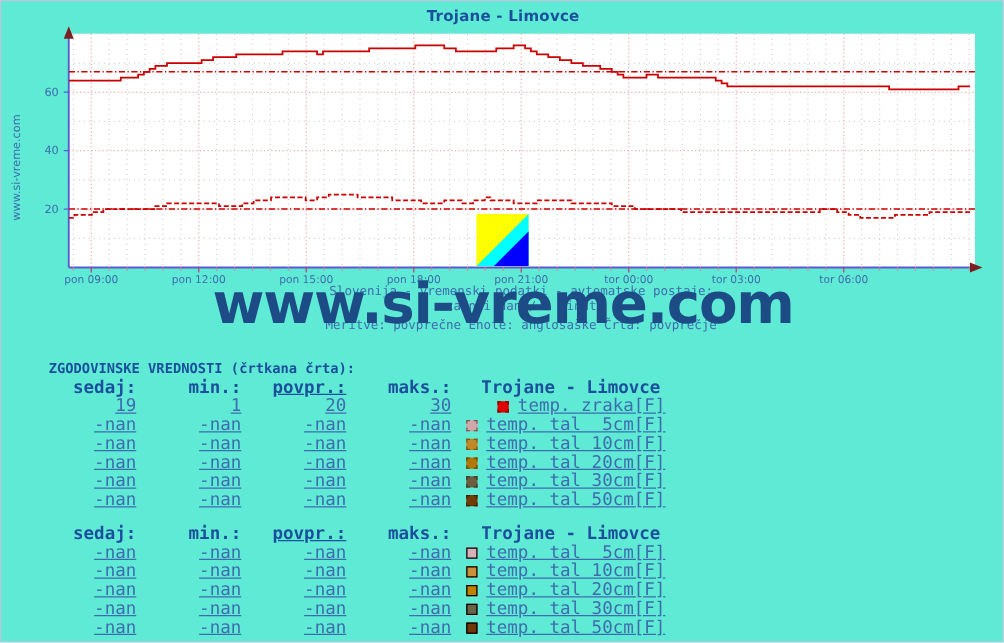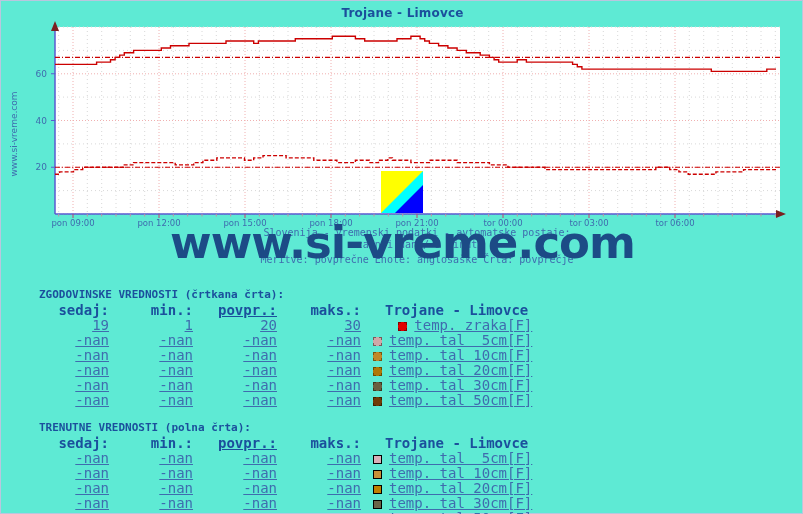--- a/index.html
+++ b/index.html
@@ -383,21 +383,20 @@
               <td>-nan</td>
               <td>-nan</td>
               <td>-nan</td>
               <td class="namecol"><span class="swatch dashed" style="background: rgb(112, 60, 8); border-color: rgb(62, 32, 0);"></span><span>temp. tal 50cm[F]</span></td>
             </tr>
           </tbody>
       </table>
     </div>
 
     <div class="tbl-block" style="margin-top:7px;">
-      <div class="tbl-heading">TRENUTNE VREDNOSTI (polna črta):</div>
       <table class="vals">
         <thead>
           <tr>
             <th class="col-sedaj">sedaj:</th>
             <th class="col-min">min.:</th>
             <th class="col-povpr">povpr.:</th>
             <th class="col-maks">maks.:</th>
             <th class="namecol">Trojane - Limovce</th>
           </tr>
         </thead>

